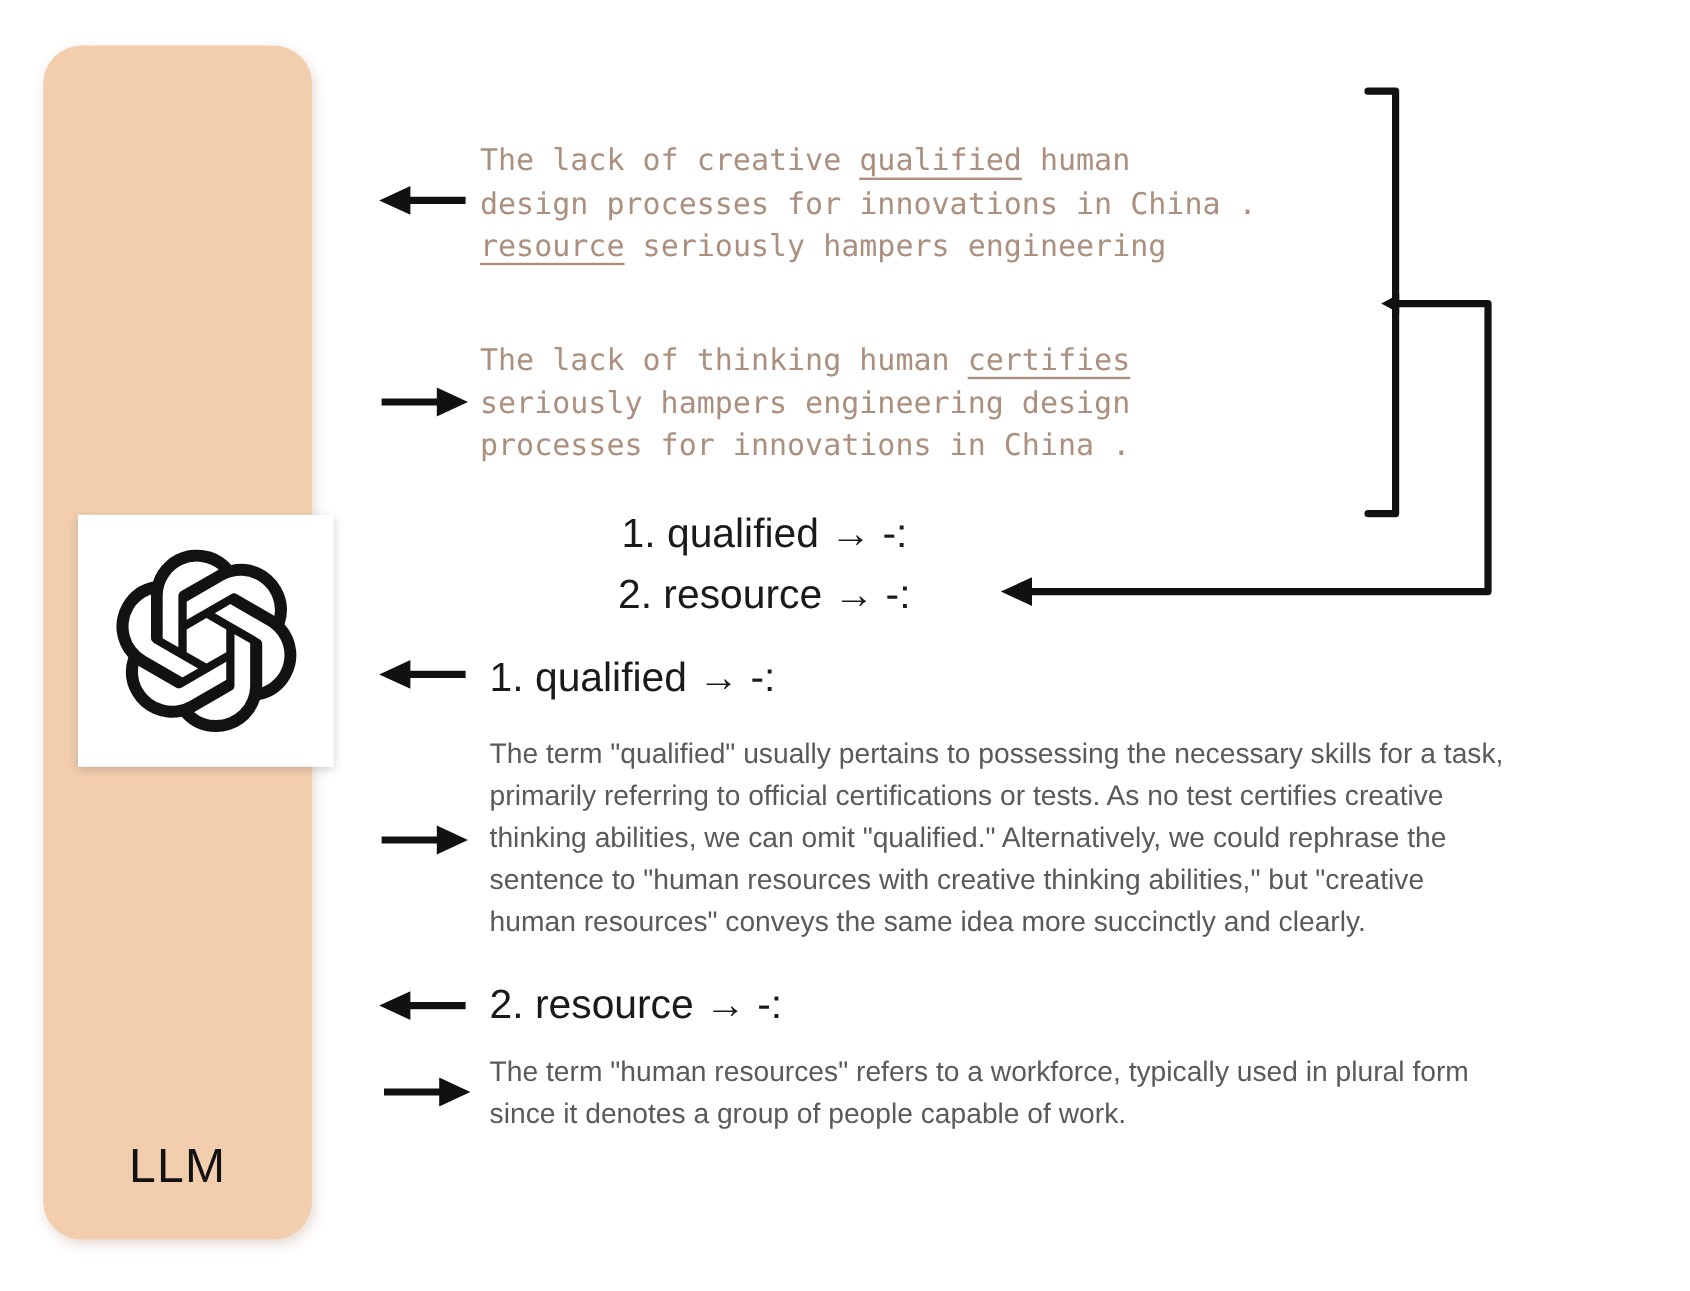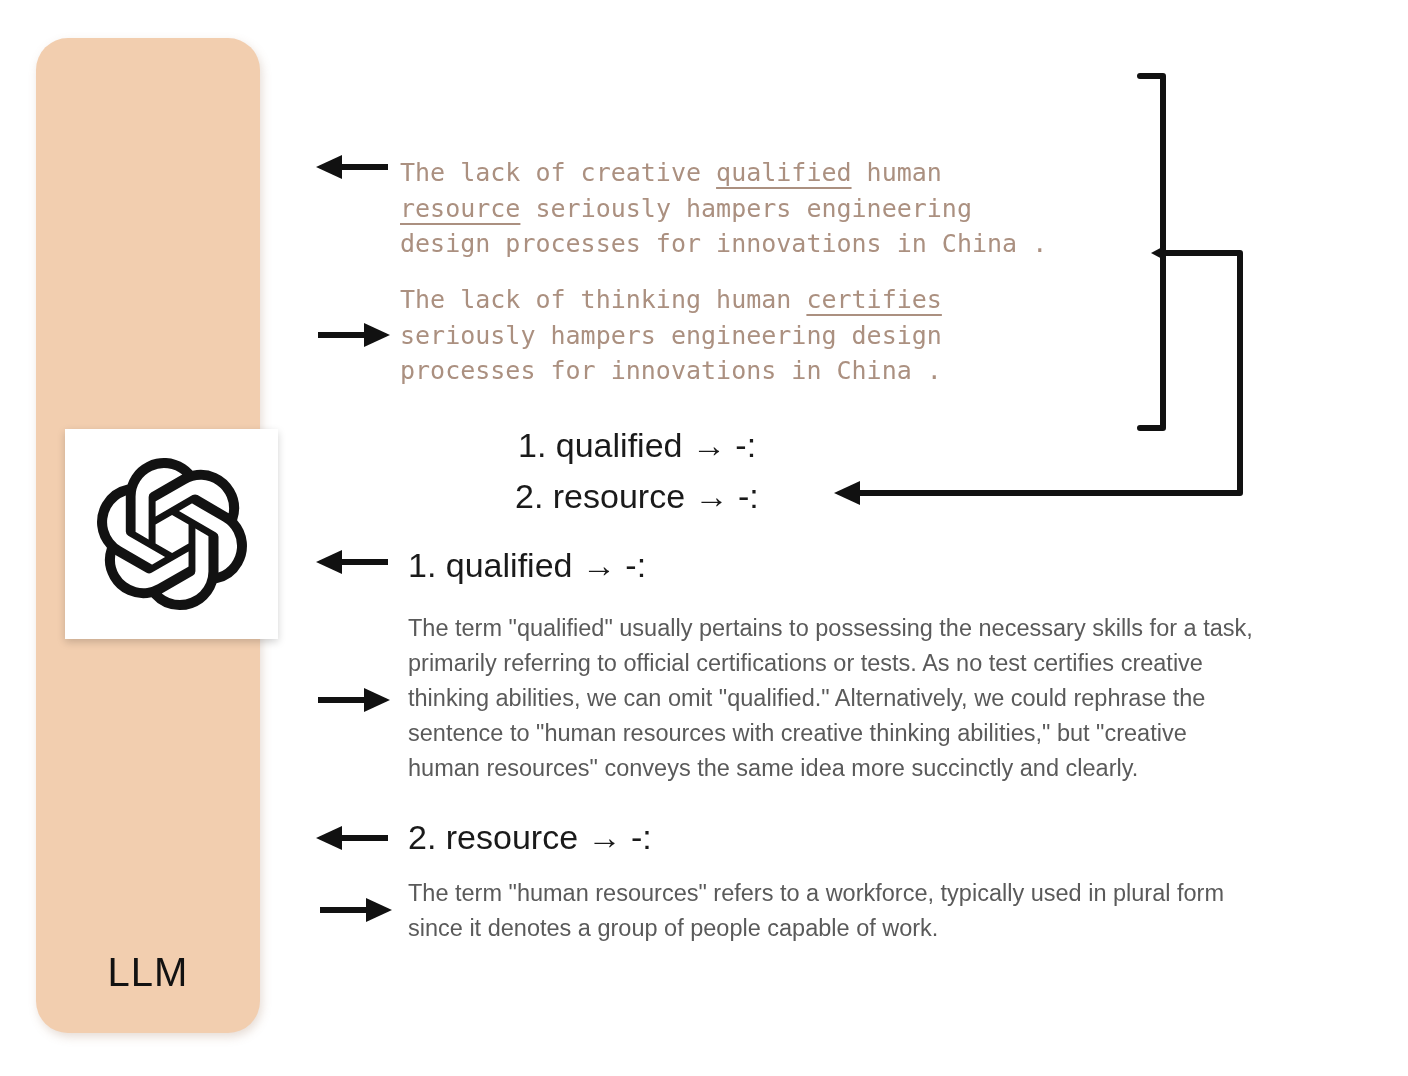--- a/index.html
+++ b/index.html
@@ -43,21 +43,21 @@
     font-family:"DejaVu Sans Mono", monospace;
     font-size:25px;line-height:35.5px;
     color:var(--sentence);
     white-space:nowrap;
   }
   .sentence .u{
     text-decoration:underline;
     text-decoration-thickness:2px;
     text-underline-offset:6px;
   }
-  .sentence-source{top:116px;margin-top:39px;}
+  .sentence-source{top:116px;}
   .sentence-corrected{top:282px;}
   
   .edit-item,.prompt{
     position:absolute;
     font-size:34px;color:var(--list);
     white-space:nowrap;
   }
   .edit-item-1{left:518px;top:426px;}
   .edit-item-2{left:515px;top:477px;}
   .prompt-1{left:408px;top:546px;}
@@ -89,22 +89,22 @@
     <div class="logo-square">
       <svg viewBox="0 0 24 24" aria-hidden="true">
         <path fill="#121212" d="M22.2819 9.8211a5.9847 5.9847 0 0 0-.5157-4.9108 6.0462 6.0462 0 0 0-6.5098-2.9A6.0651 6.0651 0 0 0 4.9807 4.1818a5.9847 5.9847 0 0 0-3.9977 2.9 6.0462 6.0462 0 0 0 .7427 7.0966 5.98 5.98 0 0 0 .511 4.9107 6.051 6.051 0 0 0 6.5146 2.9001A5.9847 5.9847 0 0 0 13.2599 24a6.0557 6.0557 0 0 0 5.7718-4.2058 5.9894 5.9894 0 0 0 3.9977-2.9001 6.0557 6.0557 0 0 0-.7475-7.073zm-9.022 12.6081a4.4755 4.4755 0 0 1-2.8764-1.0408l.1419-.0804 4.7783-2.7582a.7948.7948 0 0 0 .3927-.6813v-6.7369l2.02 1.1686a.071.071 0 0 1 .038.052v5.5826a4.504 4.504 0 0 1-4.4945 4.4944zm-9.6607-4.1254a4.4708 4.4708 0 0 1-.5346-3.0137l.142.0852 4.783 2.7582a.7712.7712 0 0 0 .7806 0l5.8428-3.3685v2.3324a.0804.0804 0 0 1-.0332.0615L9.74 19.9502a4.4992 4.4992 0 0 1-6.1408-1.6464zM2.3408 7.8956a4.485 4.485 0 0 1 2.3655-1.9728V11.6a.7664.7664 0 0 0 .3879.6765l5.8144 3.3543-2.0201 1.1685a.0757.0757 0 0 1-.071 0l-4.8303-2.7865A4.504 4.504 0 0 1 2.3408 7.8956zm16.5963 3.8558L13.1038 8.364 15.1192 7.2a.0757.0757 0 0 1 .071 0l4.8303 2.7913a4.4944 4.4944 0 0 1-.6765 8.1042v-5.6772a.79.79 0 0 0-.407-.667zm2.0107-3.0231l-.142-.0852-4.7735-2.7818a.7759.7759 0 0 0-.7854 0L9.409 9.2297V6.8974a.0662.0662 0 0 1 .0284-.0615l4.8303-2.7866a4.4992 4.4992 0 0 1 6.6802 4.66zM8.3065 12.863l-2.02-1.1638a.0804.0804 0 0 1-.038-.0567V6.0742a4.4992 4.4992 0 0 1 7.3757-3.4537l-.142.0805L8.704 5.459a.7948.7948 0 0 0-.3927.6813zm1.0976-2.3654l2.602-1.4998 2.6069 1.4998v2.9994l-2.5974 1.4997-2.6067-1.4997z"></path>
       </svg>
     </div>
     <div class="llm-label">LLM</div>
   </div>
 
   <div class="sentence sentence-source">
       <div><span>The lack of creative </span><span class="u">qualified</span><span> human</span></div>
+      <div><span>design processes for innovations in China .</span></div>
       <div><span class="u">resource</span><span> seriously hampers engineering</span></div>
-      <div><span>design processes for innovations in China .</span></div>
     </div>
 
   <div class="sentence sentence-corrected">
       <div><span>The lack of thinking human </span><span class="u">certifies</span></div>
       <div><span>seriously hampers engineering design</span></div>
       <div><span>processes for innovations in China .</span></div>
     </div>
 
   <div class="edit-item edit-item-1">1. qualified → -:</div>
   <div class="edit-item edit-item-2">2. resource → -:</div>

